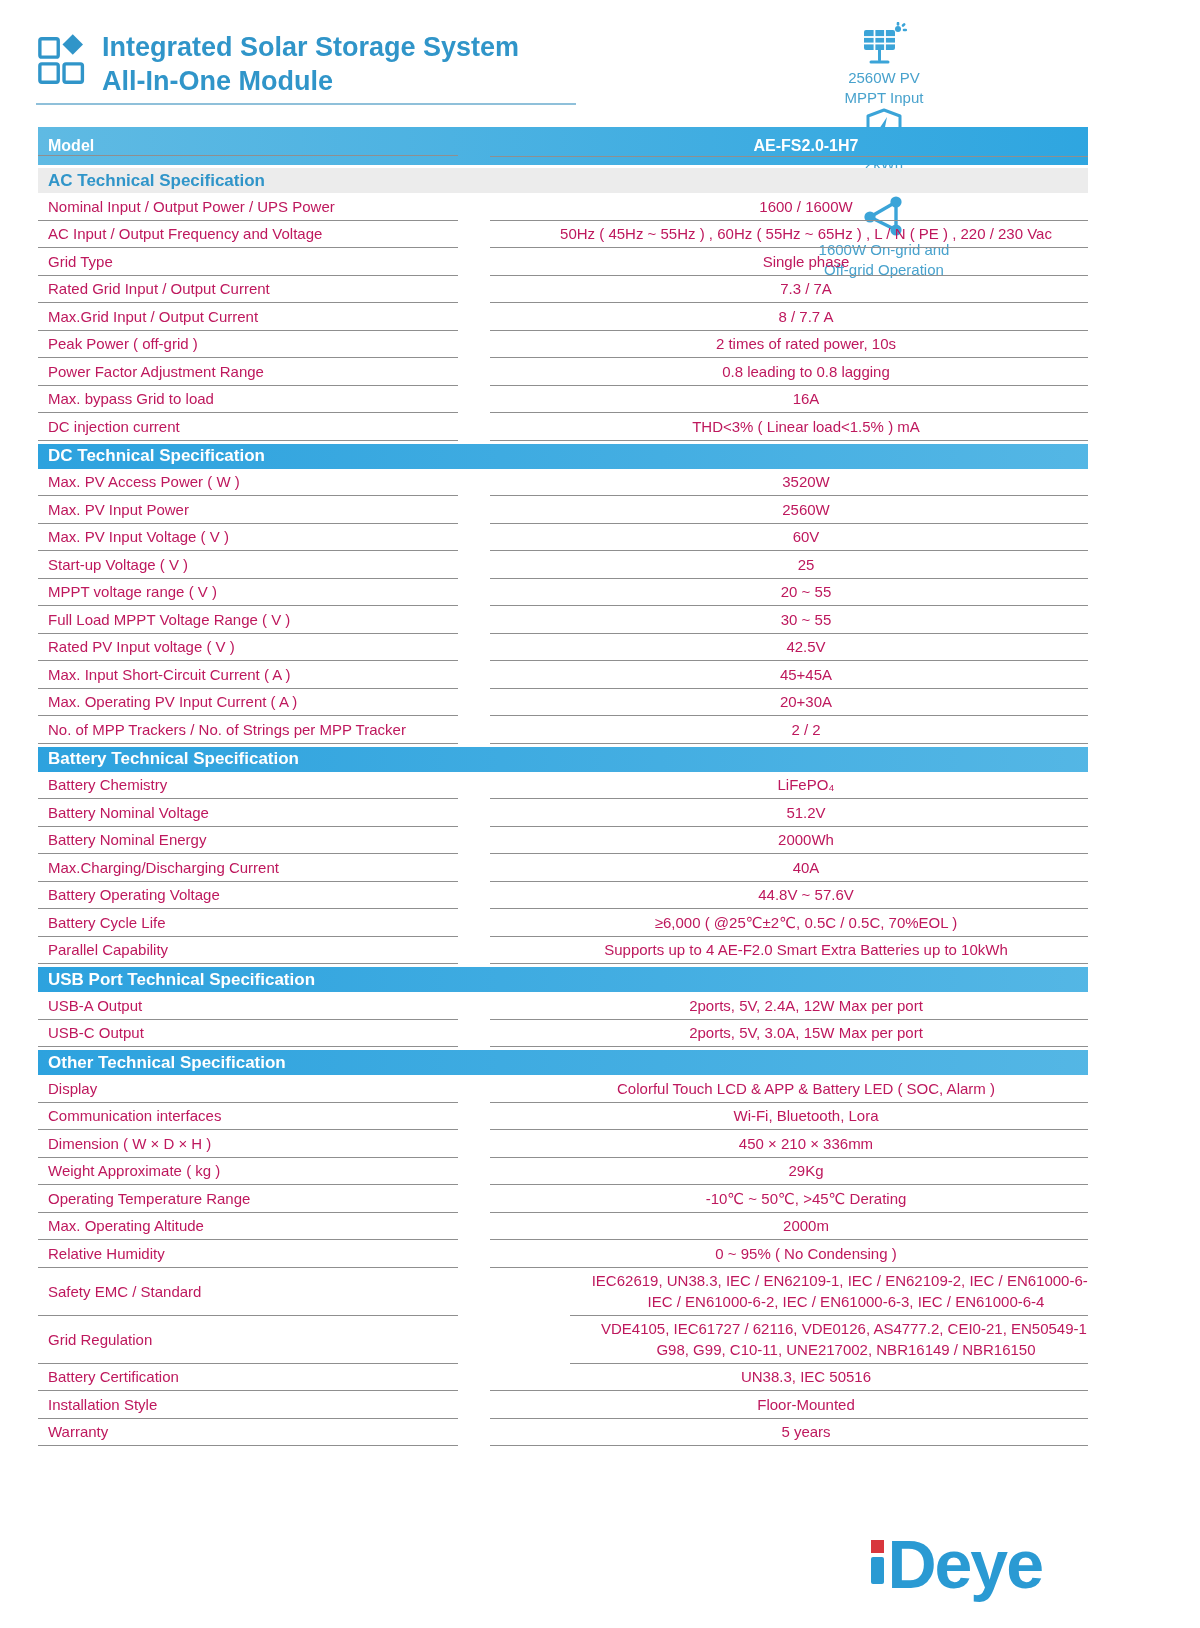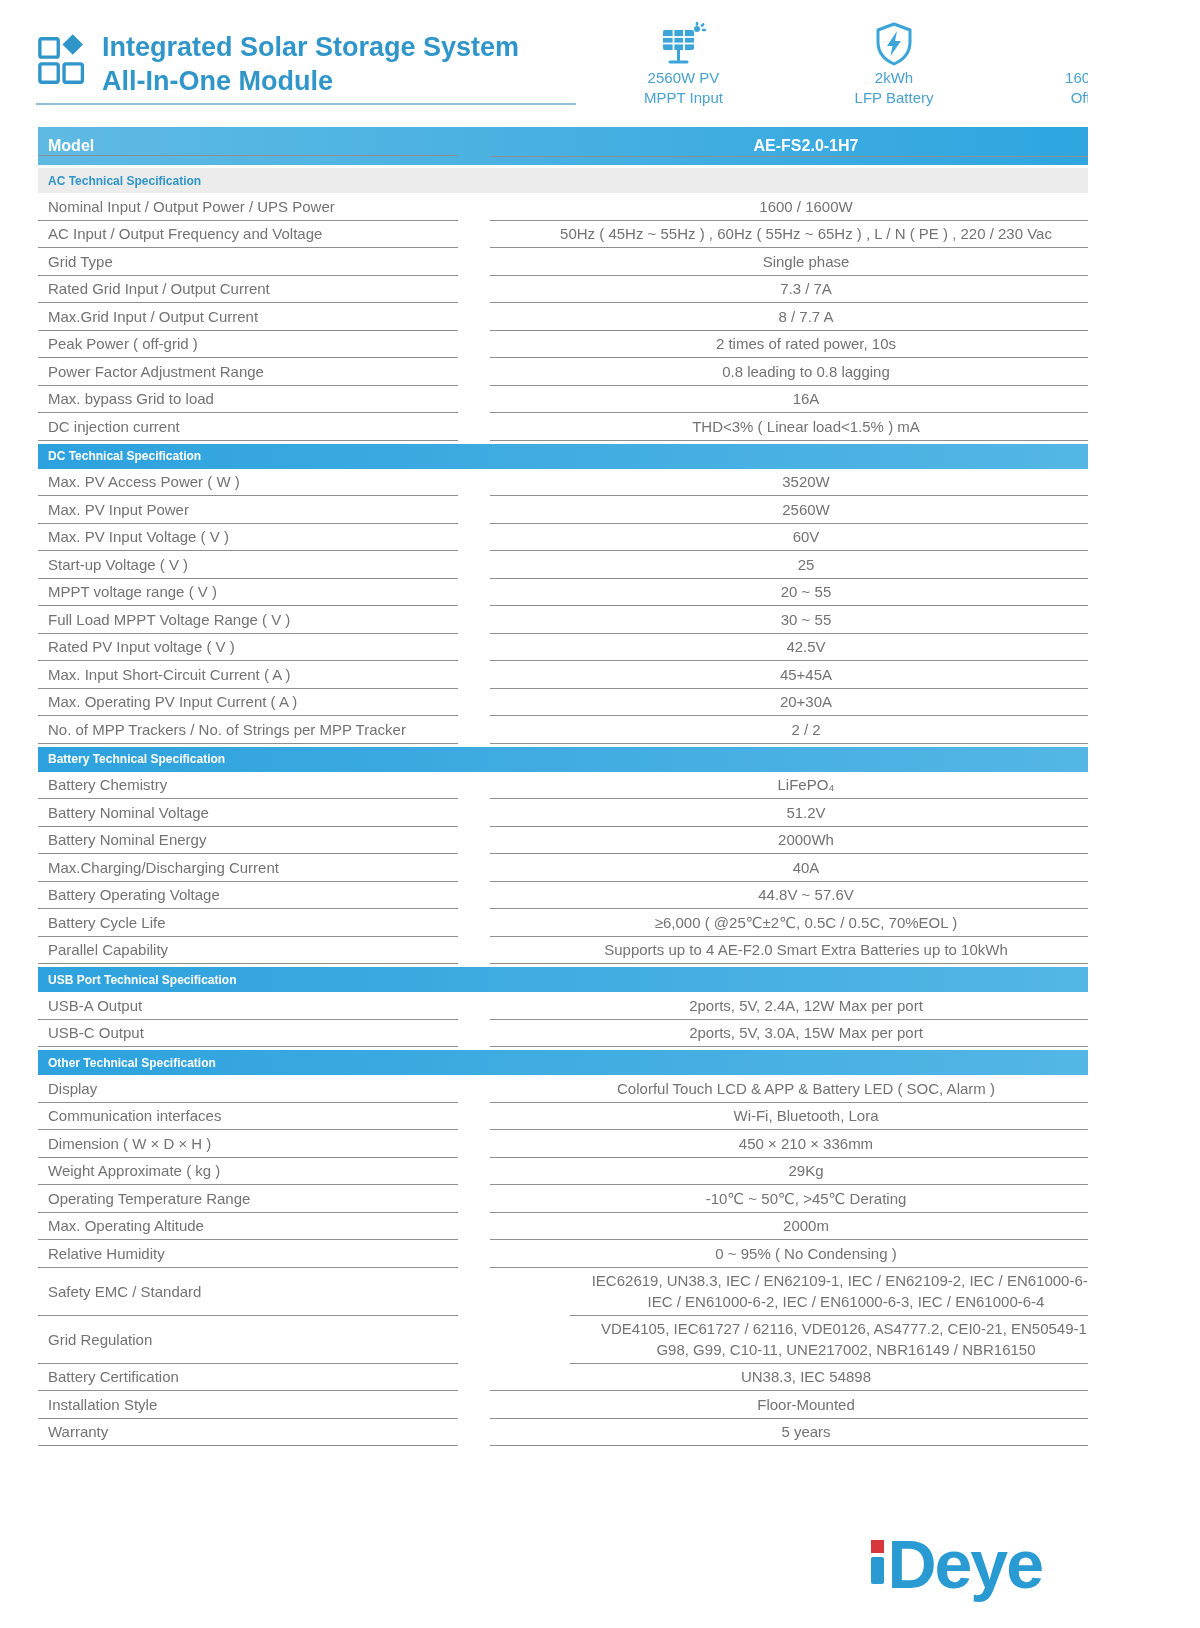--- a/index.html
+++ b/index.html
@@ -12,46 +12,46 @@
   .brand-mark { position:absolute; left:36px; top:32px; }
   .page-title {
     position:absolute; left:102px; top:30px;
     font-size:27px; font-weight:bold; color:#3095c9; line-height:34px;
   }
   .title-underline {
     position:absolute; left:36px; top:103px; width:540px; height:2px;
     background:#8fc0da;
   }
   .features {
-    position:absolute; left:644px; top:22px; width:552px;
-    display:flex; justify-content:space-between;
+    position:absolute; left:608px; top:22px; width:552px;
+    display:flex; justify-content:flex-start;flex-direction:column;
   }
   .feature { text-align:center; color:#48a2cd; font-size:15px; line-height:20px; }
   .feature .f-icon { height:44px; display:flex; align-items:center; justify-content:center; margin-bottom:2px; }
 
   
   .spec-table { position:absolute; left:38px; top:127px; width:1084px; }
   .model-bar {
     height:38px; display:flex; align-items:center;
     background:linear-gradient(90deg,#5fbae3,#2da5e0);
     color:#ffffff; font-weight:bold; font-size:16px;
   }
   .model-bar .cell-label { width:420px; box-sizing:border-box; }
   .model-bar .gap { width:32px; }
   .model-bar .cell-value { flex:1; text-align:left; }
 
   .section-bar {
     height:25px; margin-top:3px; display:flex; align-items:center;
     padding-left:10px; box-sizing:border-box;
-    font-size:12px; font-weight:bold;
+    font-size:17px; font-weight:bold;
   }
   .section-bar.gray { background:#ececec; color:#3095c9; }
   .section-bar.blue { background:linear-gradient(90deg,#2da2de,#55b7e5); color:#ffffff; }
 
-  .row { display:flex; align-items:stretch; min-height:27.5px; font-size:15px; color:#737373; }
+  .row { display:flex; align-items:stretch; min-height:27.5px; font-size:15px; color:#be185d; }
   .row.tall { min-height:48px;gap:40px; }
   .cell-label {
     width:420px; box-sizing:border-box; padding-left:10px;
     display:flex; align-items:center;
     border-bottom:1.5px solid #8f8f8f;
   }
   .cell-gap { width:32px; }
   .cell-value {
     flex:1; display:flex; align-items:center; justify-content:center;
     text-align:center; white-space:pre-line; line-height:21px;
@@ -339,21 +339,21 @@
         </div>
         <div class="row tall">
           <div class="cell-label">Grid Regulation</div>
           <div class="cell-gap"></div>
           <div class="cell-value">VDE4105, IEC61727 / 62116, VDE0126, AS4777.2, CEI0-21, EN50549-1,
 G98, G99, C10-11, UNE217002, NBR16149 / NBR16150</div>
         </div>
         <div class="row">
           <div class="cell-label">Battery Certification</div>
           <div class="cell-gap"></div>
-          <div class="cell-value">UN38.3, IEC 54898</div>
+          <div class="cell-value">UN38.3, IEC 50516</div>
         </div>
         <div class="row">
           <div class="cell-label">Installation Style</div>
           <div class="cell-gap"></div>
           <div class="cell-value">Floor-Mounted</div>
         </div>
         <div class="row">
           <div class="cell-label">Warranty</div>
           <div class="cell-gap"></div>
           <div class="cell-value">5 years</div>

